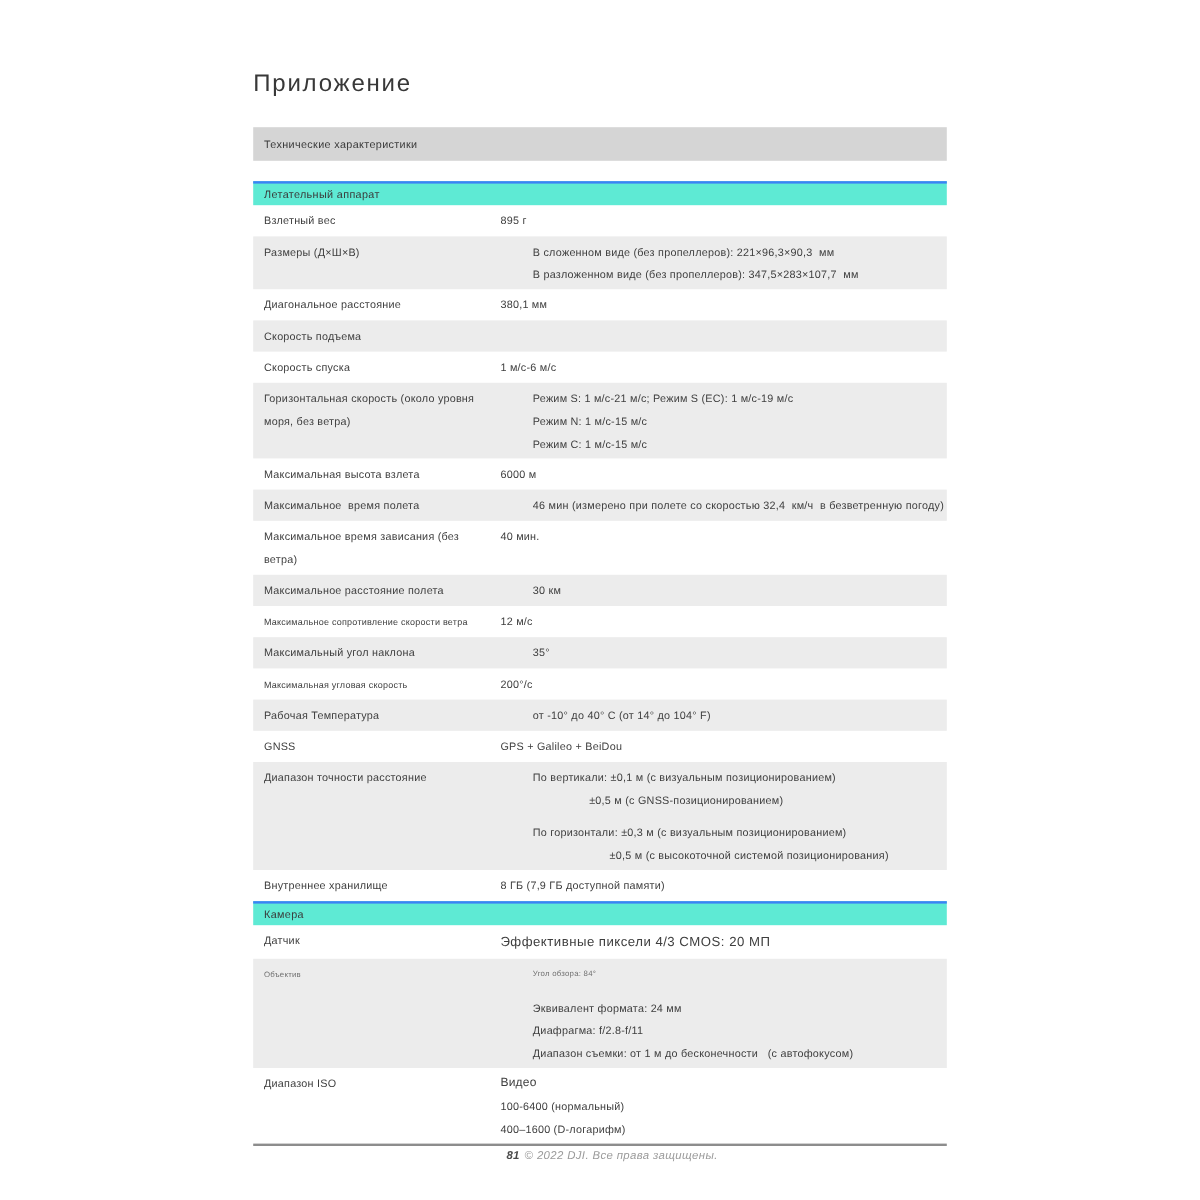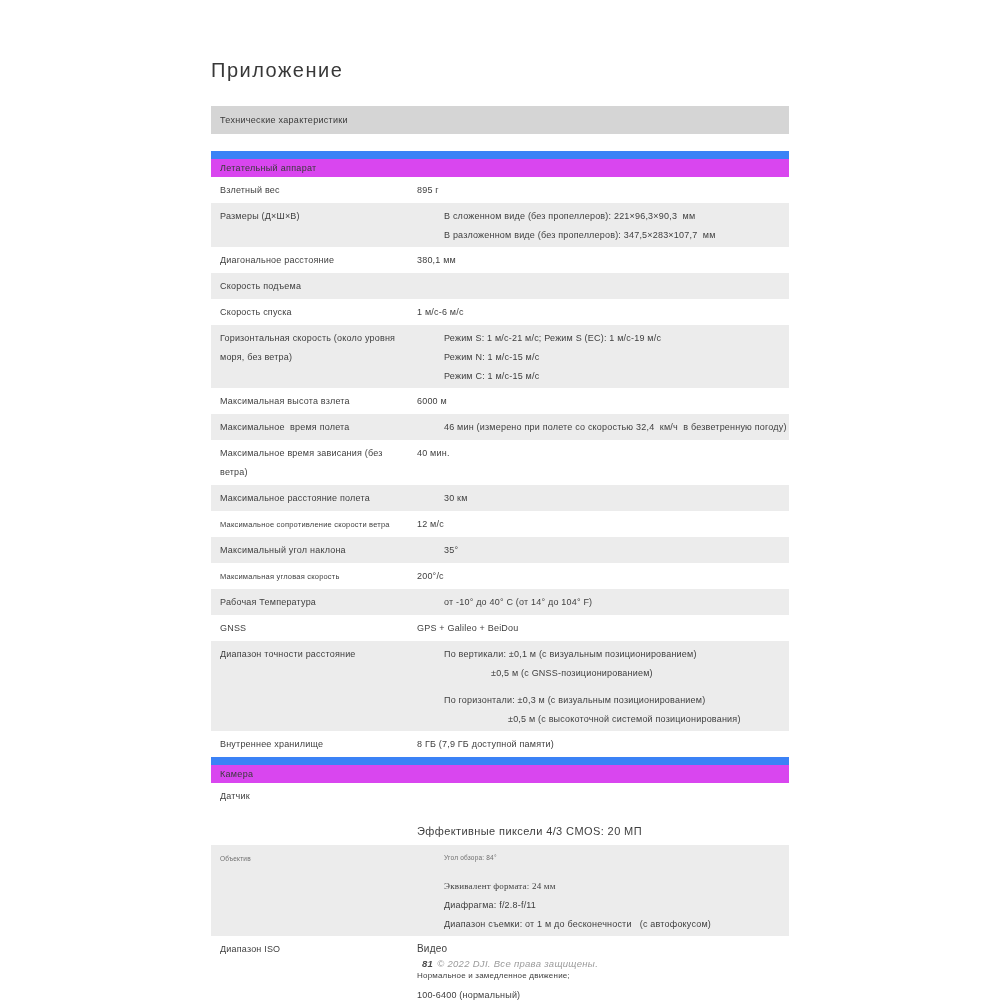--- a/index.html
+++ b/index.html
@@ -24,22 +24,22 @@
     background: #d5d5d5;
     padding: 9px 17px 9px 9px;
     font-size: 9px;
     color: #3a3a3a;
     letter-spacing: 0.3px;
   }
 
   .spec-table { margin-top: 17px; border-bottom: 2px solid #8d8d8d; }
 
   .section-bar {
-    background: #d946ef;
-    border-top: 8px solid #3b82f6;
+    background: #5eead4;
+    border-top: 2px solid #3b82f6;
     padding: 4px 0 4px 9px;
     font-size: 9px;
     color: #3a3a3a;
     letter-spacing: 0.3px;
   }
 
   .row { display: flex; align-items: flex-start; }
   .row.shaded { background: #ececec; gap: 27px; }
 
   .row-label {
@@ -60,21 +60,21 @@
     font-size: 9px;
     line-height: 12px;
     padding: 3.5px 0;
     letter-spacing: 0.2px;
     white-space: pre-wrap;
     color: #3e3e3e;
   }
   .vline.tiny   { font-size: 6.5px; color: #6f6f6f; }
   .vline.small  { font-size: 8px; }
   .vline.medium { font-size: 10px; }
-  .vline.large  { font-size: 11px; letter-spacing: 0.4px; line-height: 15px; margin-top: 34px; }
+  .vline.large  { font-size: 11px; letter-spacing: 0.4px; line-height: 15px; }
 
   .footer {
     position: absolute;
     left: 211px;
     top: 958px;
     font-size: 9.5px;
     color: #9b9b9b;
     letter-spacing: 0.3px;
     font-style: italic;
   }
@@ -202,30 +202,29 @@
       <div class="row">
         <div class="row-label">Датчик</div>
         <div class="row-value">
           <div class="vline large">Эффективные пиксели 4/3 CMOS: 20 МП</div>
         </div>
       </div>
       <div class="row shaded">
         <div class="row-label tiny">Объектив</div>
         <div class="row-value">
           <div class="vline tiny">Угол обзора: 84°</div>
-          <div class="vline" style="padding-top: 12.5px; font-family: Liberation Serif, serif;">Эквивалент формата: 24 мм</div>
+          <div class="vline" style="padding-top: 12.5px;">Эквивалент формата: 24 мм</div>
           <div class="vline">Диафрагма: f/2.8-f/11</div>
           <div class="vline">Диапазон съемки: от 1 м до бесконечности   (с автофокусом)</div>
         </div>
       </div>
       <div class="row">
         <div class="row-label">Диапазон ISO</div>
         <div class="row-value">
           <div class="vline medium">Видео</div>
-          <div class="vline small" style="padding-top: 11.5px;">Нормальное и замедленное движение;</div>
           <div class="vline">100-6400 (нормальный)</div>
           <div class="vline">400–1600 (D-логарифм)</div>
         </div>
       </div>
     </div>
 
   <div class="footer">
     <span class="pagenum">81</span><span class="copy">© 2022 DJI. Все права защищены.</span>
   </div>
 

